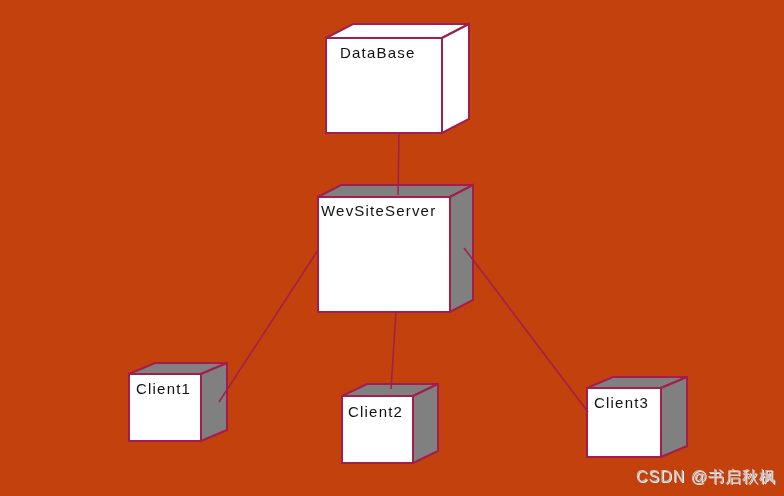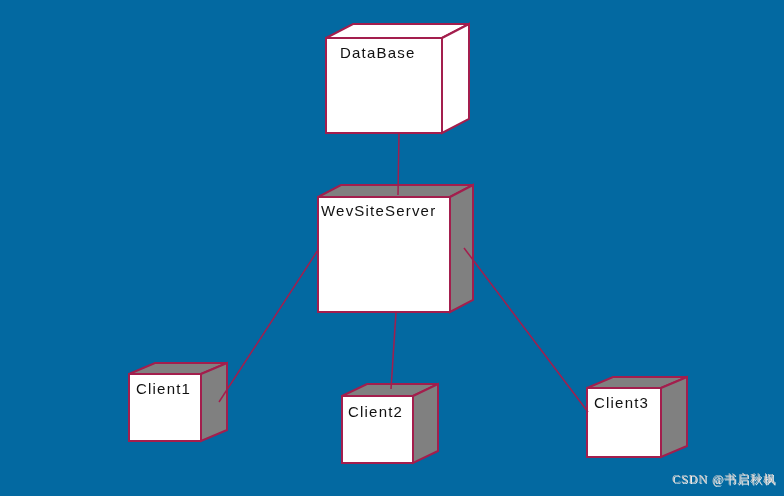--- a/index.html
+++ b/index.html
@@ -4,41 +4,41 @@
 <style>
   html, body {
     margin: 0;
     padding: 0;
     background: #ffffff;
   }
   .stage {
     position: relative;
     width: 784px;
     height: 496px;
-    background: #0369a1;
+    background: #c2410c;
     overflow: hidden;
     font-family: "Liberation Sans", sans-serif;
   }
   .stage svg {
     position: absolute;
     left: 0;
     top: 0;
   }
   .node-label {
     font-family: "Liberation Sans", sans-serif;
     font-size: 15px;
     letter-spacing: 1.2px;
     fill: #111111;
   }
   .watermark {
     position: absolute;
     right: 8px;
     bottom: 8px;
-    font-family: Liberation Serif, serif;
-    font-size: 12px;
+    font-family: Liberation Sans, sans-serif;
+    font-size: 16px;
     letter-spacing: 1px;
     color: #c6c6c6;
     text-shadow: 1px 1px 0 #f2f2f2;
     user-select: none;
   }
 </style>
 </head>
 <body>
 
 <div class="stage">

